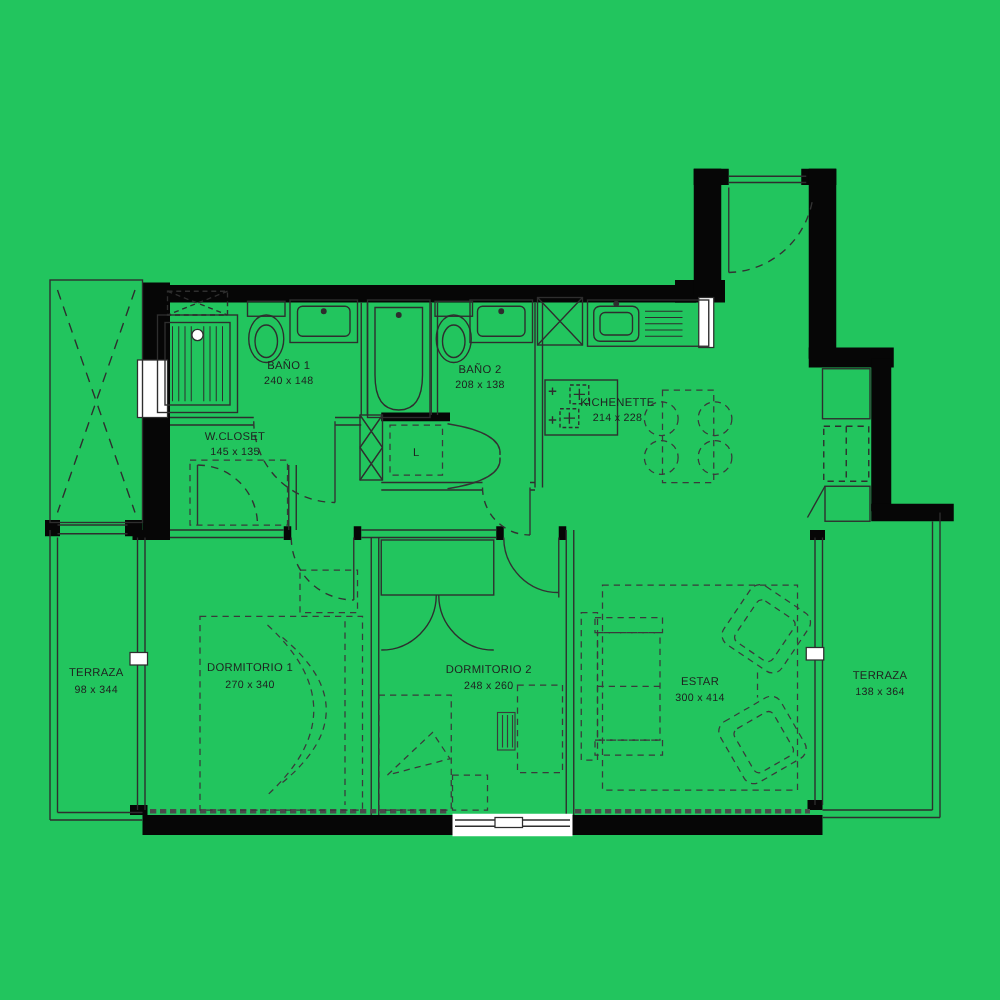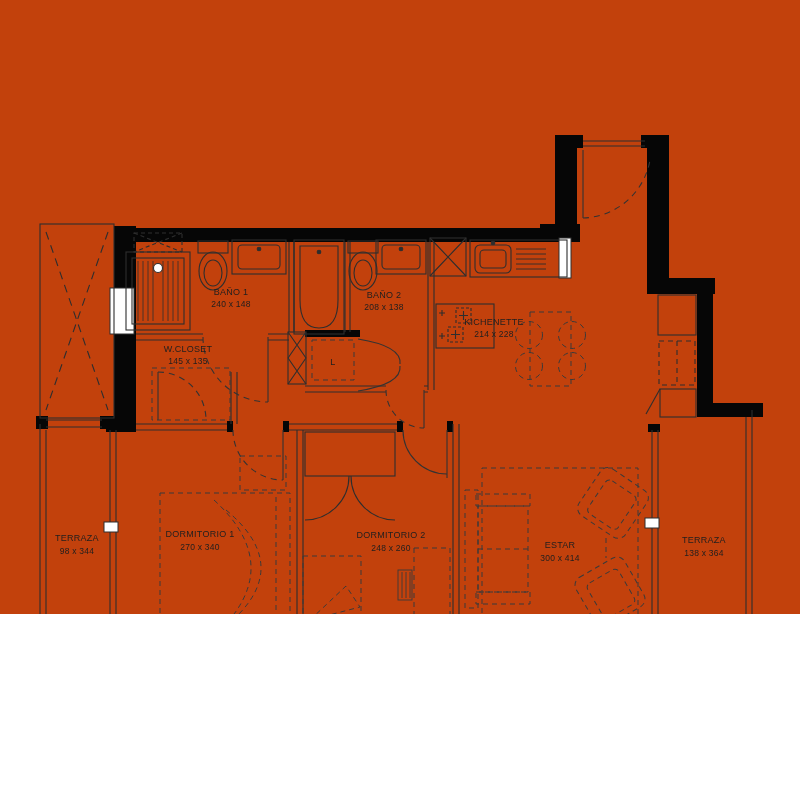--- a/index.html
+++ b/index.html
@@ -1,16 +1,16 @@
 <!DOCTYPE html>
 <html><head>
 <meta charset="utf-8">
 <style>
   html,body{margin:0;padding:0;background:#ffffff;}
-  .page{position:relative;width:800px;height:614px;background:#c2410c;overflow:hidden;}
+  .page{position:relative;width:800px;height:800px;background:#22c55e;overflow:hidden;}
   svg{position:absolute;left:0;top:0;}
   svg text{
     font-family:"Liberation Sans","DejaVu Sans",sans-serif;
     fill:#1f1f1f;
     text-anchor:middle;
     letter-spacing:.25px;
   }
   .room-name{font-size:9px;}
   .room-dims{font-size:8.5px;}
   .small-label{font-size:9px;}

